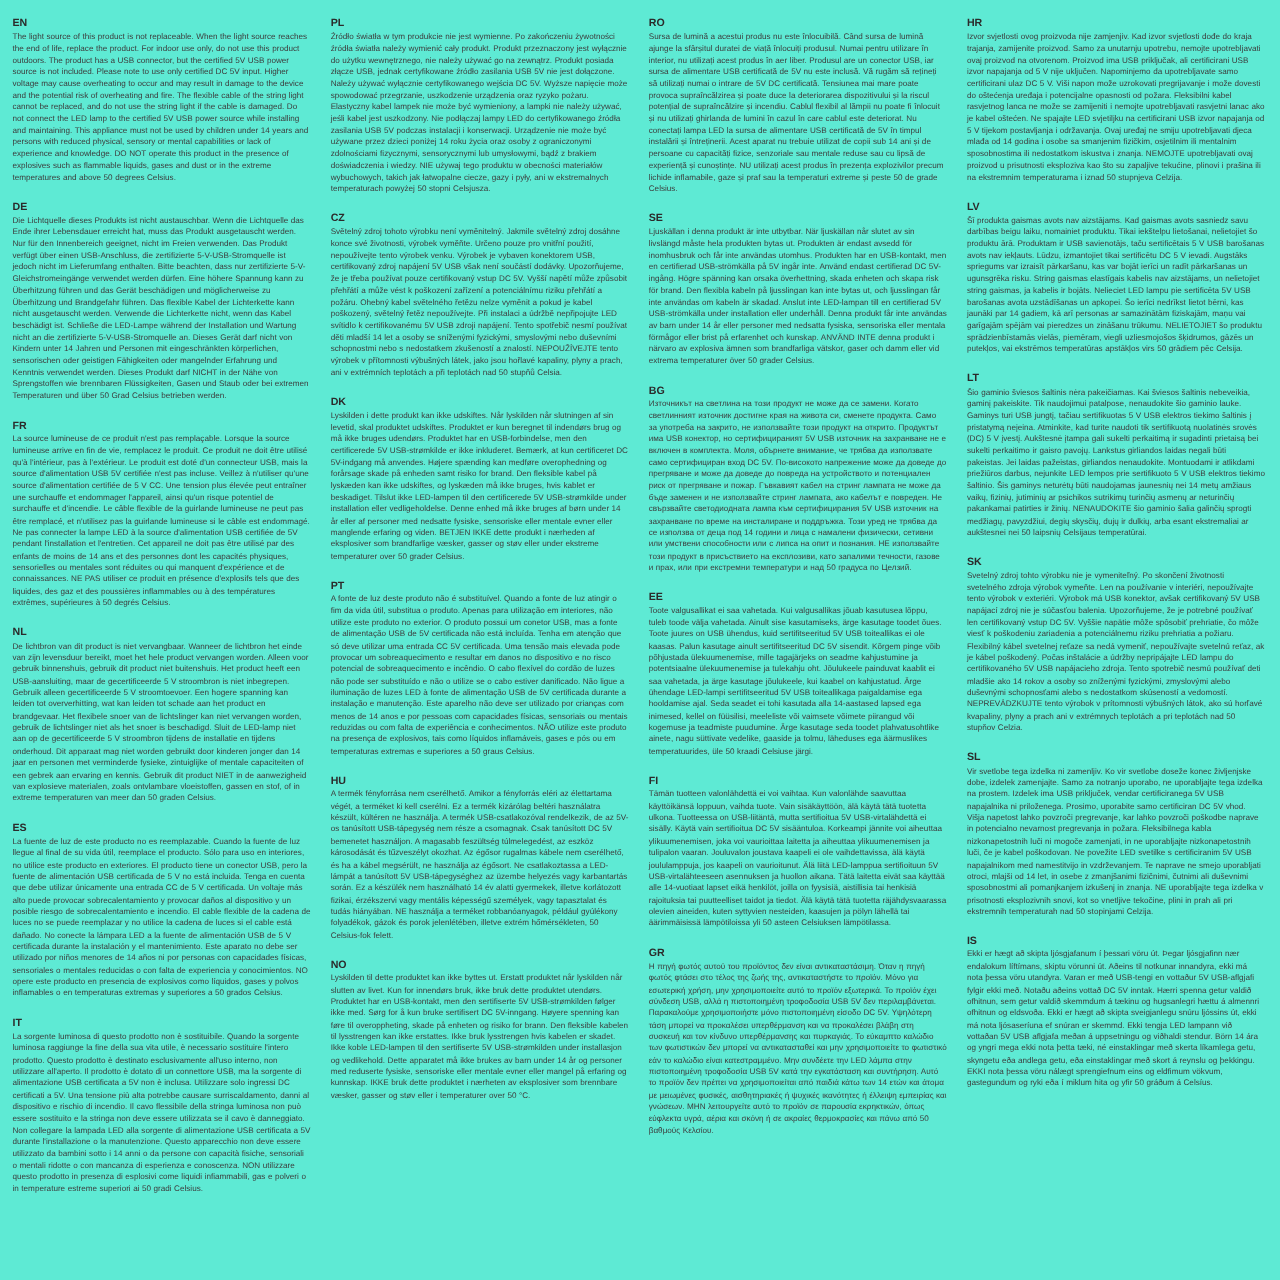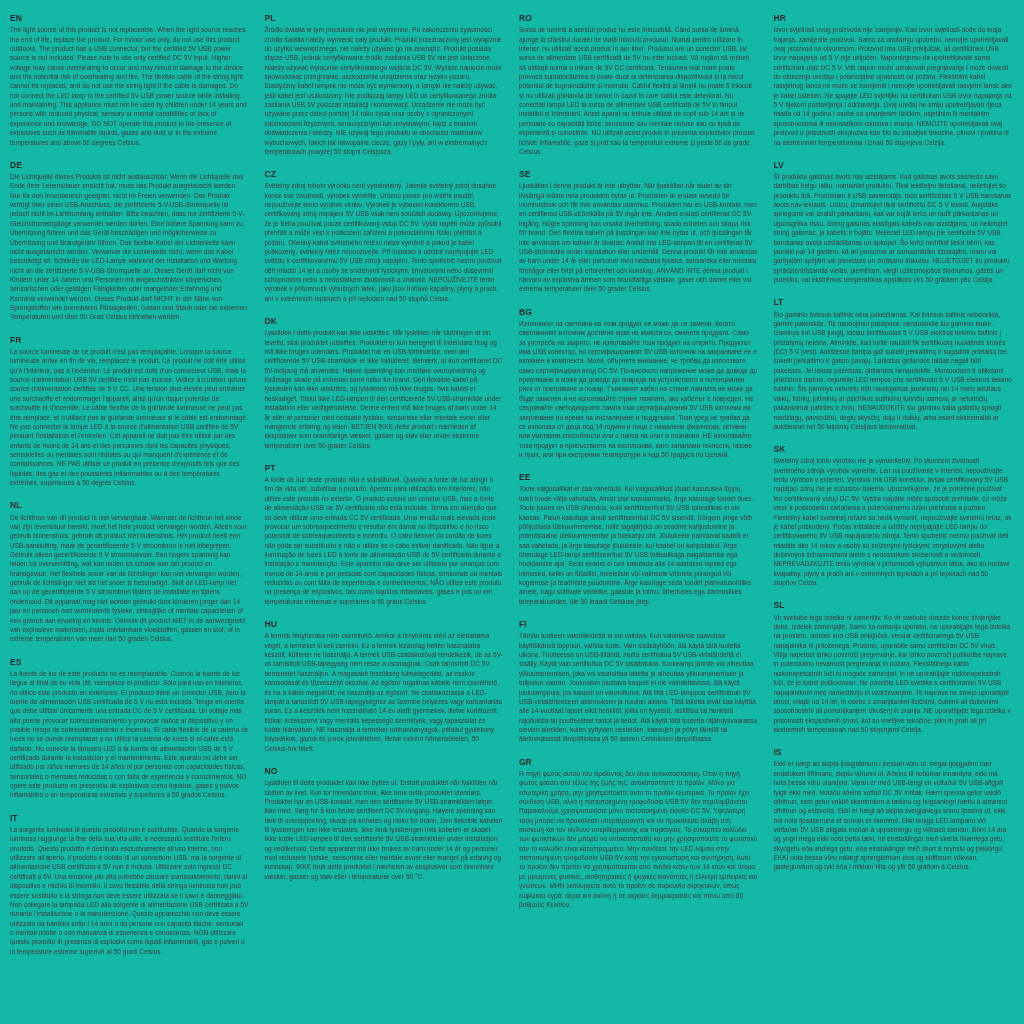--- a/index.html
+++ b/index.html
@@ -1,20 +1,20 @@
 <!DOCTYPE html>
 <html><head>
 <meta charset="utf-8">
 <style>
   html, body { margin: 0; padding: 0; background: #ffffff; }
   .page {
     width: 1024px;
     height: 1024px;
     box-sizing: border-box;
-    background: #14b8a6;
+    background: #5eead4;
     padding: 13px 12px 0 10px;
     display: grid;
     grid-template-columns: repeat(4, 1fr);
     column-gap: 16px;
     font-family: "Liberation Sans", sans-serif;
     color: #3c3c3c;
     overflow: hidden;
   }
   .col { min-width: 0; }
   .lang-block { margin: 0 0 13px 0; }

